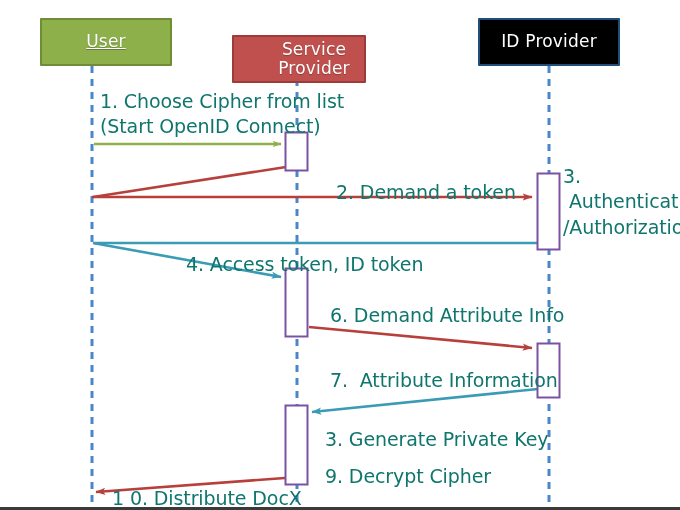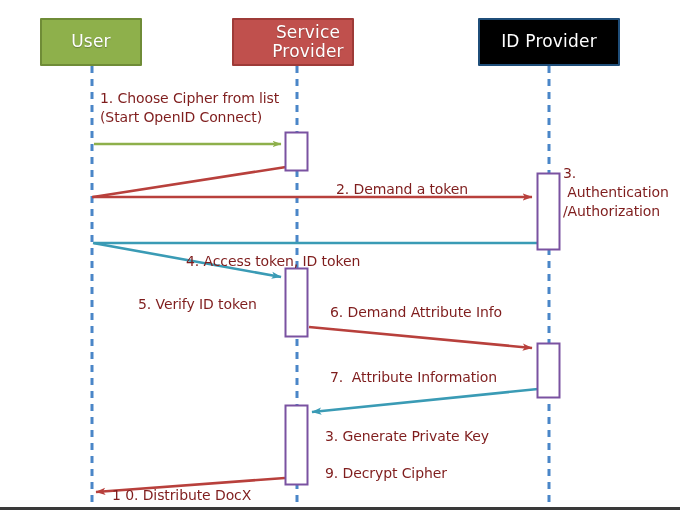--- a/index.html
+++ b/index.html
@@ -47,22 +47,22 @@
   .actor-sp {
     background: #c0504d;
     border: 2px solid #9e3b38;
   }
   .actor-idp {
     background: #000000;
     border: 2px solid #1f4e79;
   }
   .msg-label {
     position: absolute;
-    font-size: 14px;
-    color: #7f1d1d;
+    font-size: 19px;
+    color: #0f766e;
     line-height: 1.34;
     white-space: pre;
     letter-spacing: -0.1px;
   }
 </style>
 </head>
 <body>
 
 <div id="canvas">
 
@@ -106,45 +106,44 @@
 
     <g>
       <rect x="285.5" y="132.5" width="22" height="38" fill="#ffffff" stroke="#7a52a1" stroke-width="2"></rect>
       <rect x="537.5" y="173.5" width="22" height="76" fill="#ffffff" stroke="#7a52a1" stroke-width="2"></rect>
       <rect x="285.5" y="268.5" width="22" height="68" fill="#ffffff" stroke="#7a52a1" stroke-width="2"></rect>
       <rect x="537.5" y="343.5" width="22" height="54" fill="#ffffff" stroke="#7a52a1" stroke-width="2"></rect>
       <rect x="285.5" y="405.5" width="22" height="79" fill="#ffffff" stroke="#7a52a1" stroke-width="2"></rect>
     </g>
   </svg>
 
-  <div class="actor-box actor-user" style="left:40px; top:18px; width:102px; height:48px;">
+  <div class="actor-box actor-user" style="left:40px; top:18px; width:132px; height:48px;text-decoration:underline;">
     <span>User</span>
   </div>
 
-  <div class="actor-box actor-sp" style="left:232px; top:18px; width:122px; height:48px;padding-left:30px;">
+  <div class="actor-box actor-sp" style="left:232px; top:35px; width:134px; height:48px;padding-left:30px;">
     <span>Service
 Provider</span>
   </div>
 
   <div class="actor-box actor-idp" style="left:478px; top:18px; width:142px; height:48px;">
     <span>ID Provider</span>
   </div>
 
   <div class="msg-label" style="left:100px; top:89px;">1. Choose Cipher from list
 (Start OpenID Connect)</div>
 
   <div class="msg-label" style="left:336px; top:172px;margin-top:8px;">2. Demand a token</div>
 
   <div class="msg-label" style="left:563px; top:164px;">3.
  Authentication
 /Authorization</div>
 
   <div class="msg-label" style="left:186px; top:216px;margin-top:36px;">4. Access token, ID token</div>
 
-  <div class="msg-label" style="left:138px; top:295px;">5. Verify ID token</div>
 
   <div class="msg-label" style="left:330px; top:303px;">6. Demand Attribute Info</div>
 
   <div class="msg-label" style="left:330px; top:368px;">7.  Attribute Information</div>
 
   <div class="msg-label" style="left:325px; top:427px;">3. Generate Private Key</div>
 
   <div class="msg-label" style="left:325px; top:464px;">9. Decrypt Cipher</div>
 
   <div class="msg-label" style="left:112px; top:476px;margin-top:10px;">1 0. Distribute DocX</div>

